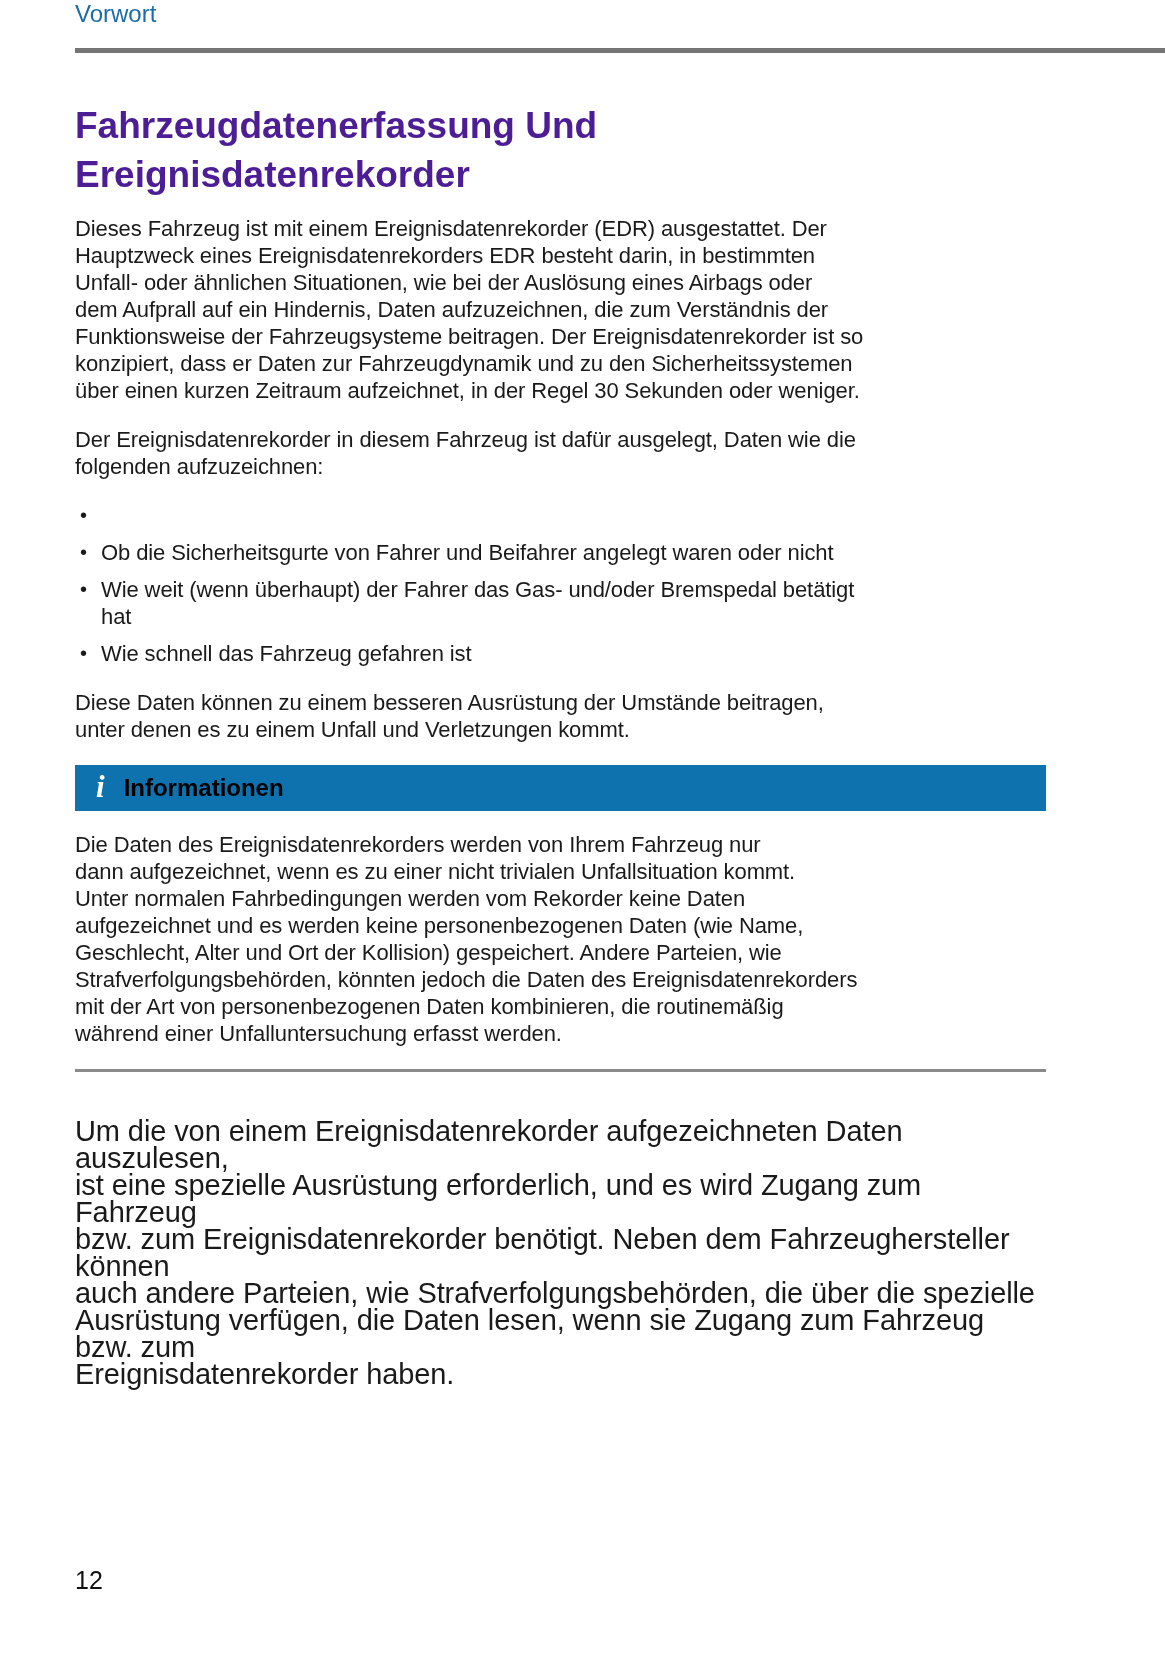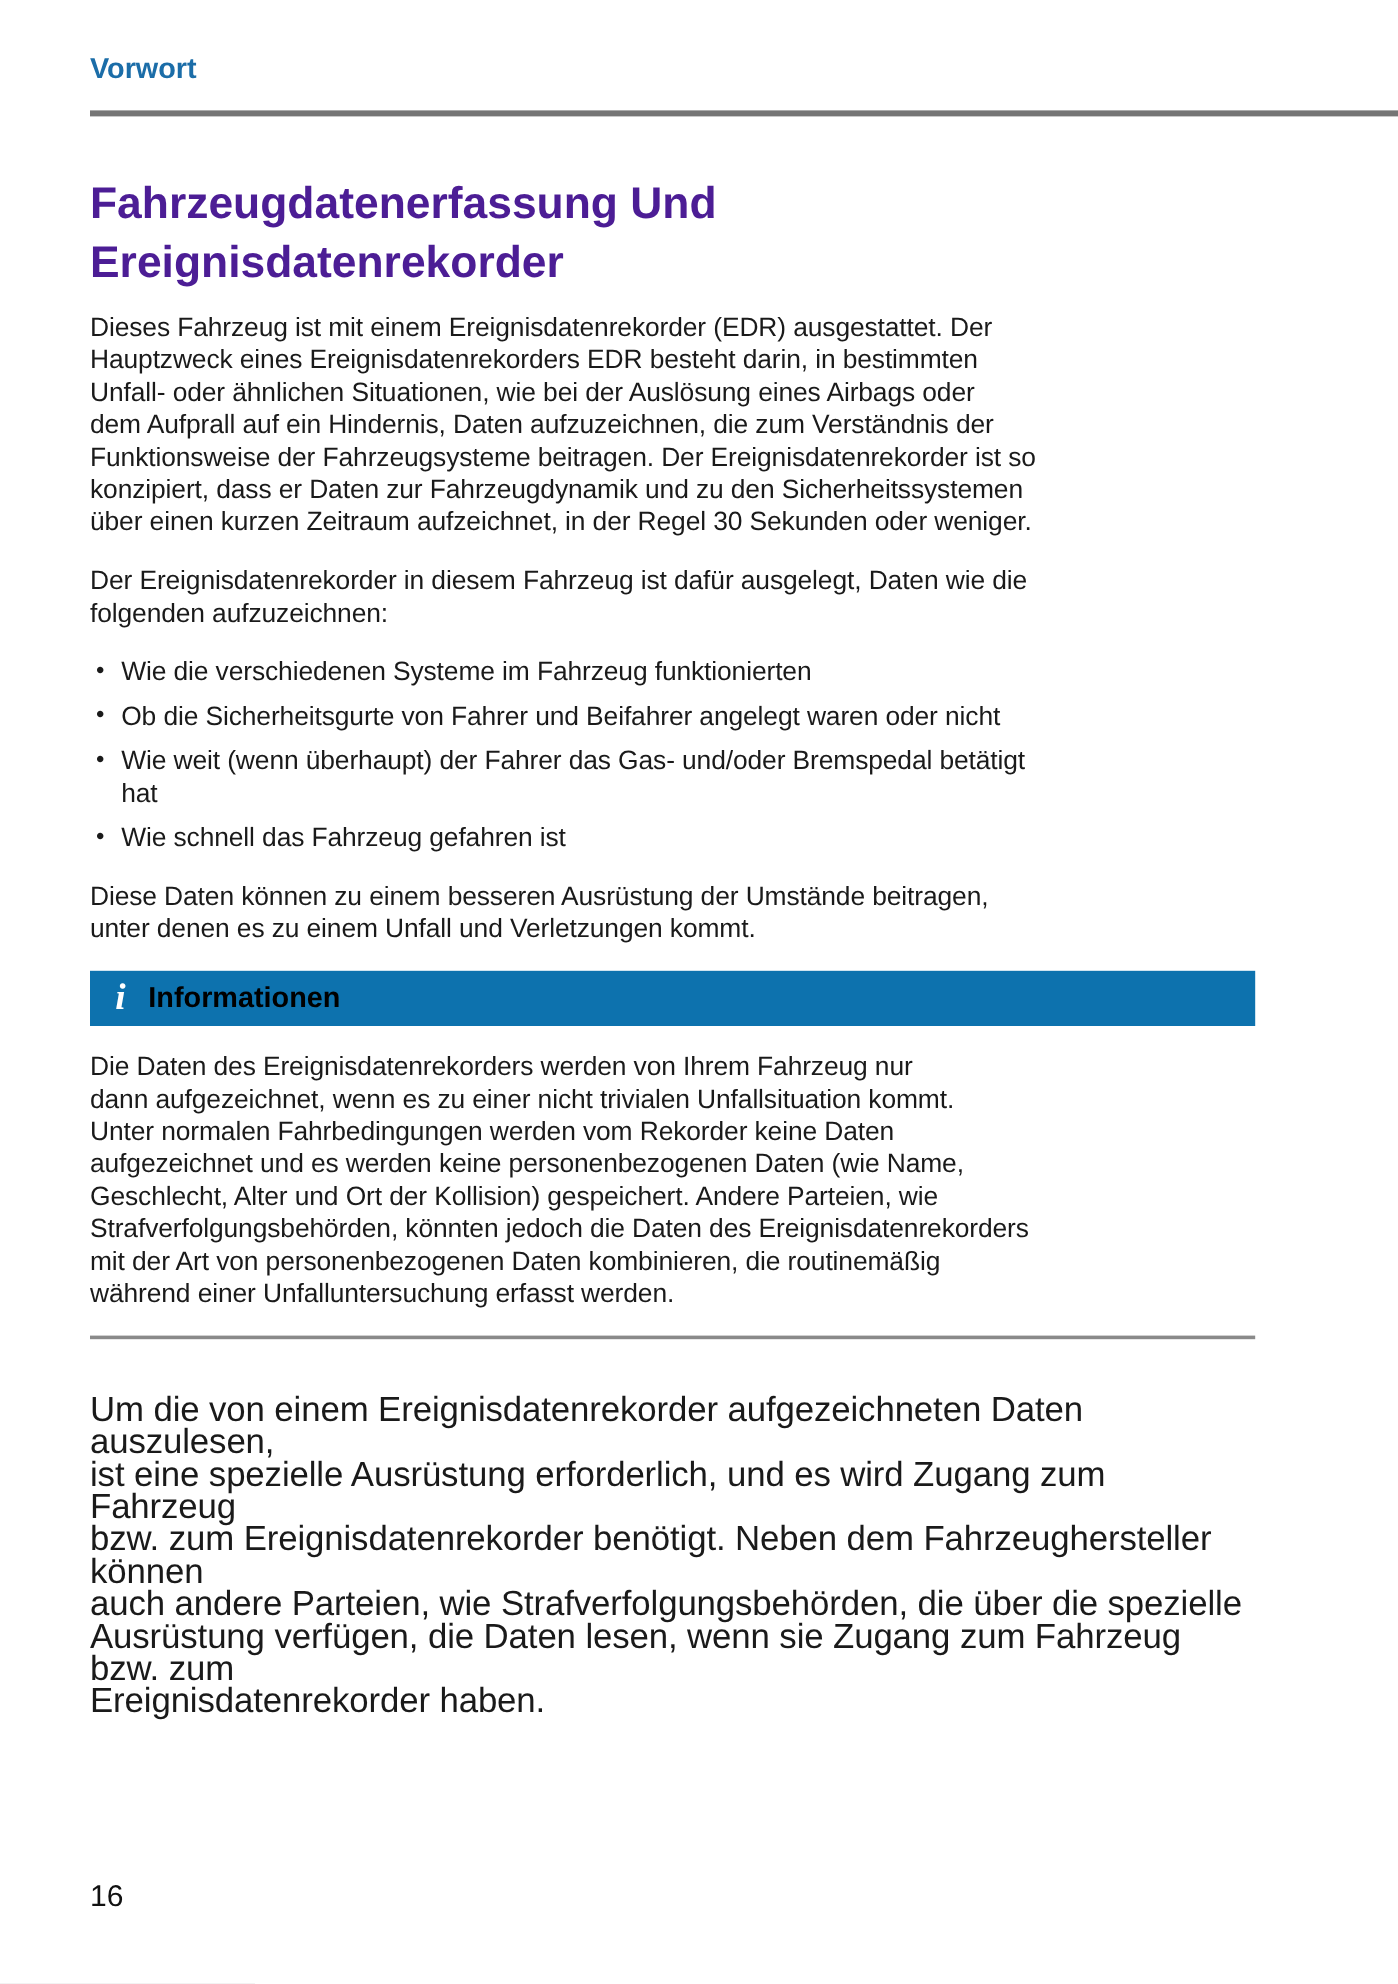--- a/index.html
+++ b/index.html
@@ -11,25 +11,24 @@
     background: #ffffff;
     font-family: "Liberation Sans", sans-serif;
     color: #1a1a1a;
     overflow: hidden;
   }
   .content {
     margin-left: 75px;
     width: 971px;
   }
   .breadcrumb {
-    padding-top: 44px;
     font-size: 24px;
     line-height: 28px;
     color: #1b6da8;
-    font-weight: 700;
+    font-weight: 400;
   }
   .header-rule {
     margin-top: 20px;
     height: 5px;
     width: 1090px; 
     background: #757575;
   }
   .page-title {
     margin-top: 48px;
     font-size: 37px;
@@ -138,21 +137,20 @@
 Funktionsweise der Fahrzeugsysteme beitragen. Der Ereignisdatenrekorder ist so
 konzipiert, dass er Daten zur Fahrzeugdynamik und zu den Sicherheitssystemen
 über einen kurzen Zeitraum aufzeichnet, in der Regel 30 Sekunden oder weniger.</p>
 
     <p class="body-par">Der Ereignisdatenrekorder in diesem Fahrzeug ist dafür ausgelegt, Daten wie die
 folgenden aufzuzeichnen:</p>
 
     <ul class="bullet-list">
       <li>
         <span class="bullet-dot">•</span>
-        <span class="bullet-text">Wie die verschiedenen Systeme im Fahrzeug funktionierten</span>
       </li>
       <li>
         <span class="bullet-dot">•</span>
         <span class="bullet-text">Ob die Sicherheitsgurte von Fahrer und Beifahrer angelegt waren oder nicht</span>
       </li>
       <li>
         <span class="bullet-dot">•</span>
         <span class="bullet-text">Wie weit (wenn überhaupt) der Fahrer das Gas- und/oder Bremspedal betätigt
 hat</span>
       </li>
@@ -183,14 +181,14 @@
 
     <p class="closing-par">Um die von einem Ereignisdatenrekorder aufgezeichneten Daten auszulesen,
 ist eine spezielle Ausrüstung erforderlich, und es wird Zugang zum Fahrzeug
 bzw. zum Ereignisdatenrekorder benötigt. Neben dem Fahrzeughersteller können
 auch andere Parteien, wie Strafverfolgungsbehörden, die über die spezielle
 Ausrüstung verfügen, die Daten lesen, wenn sie Zugang zum Fahrzeug bzw. zum
 Ereignisdatenrekorder haben.</p>
 
   </div>
 
-  <div class="page-number">16</div>
+  <div class="page-number">12</div>
 </div>
 
 </body></html>

